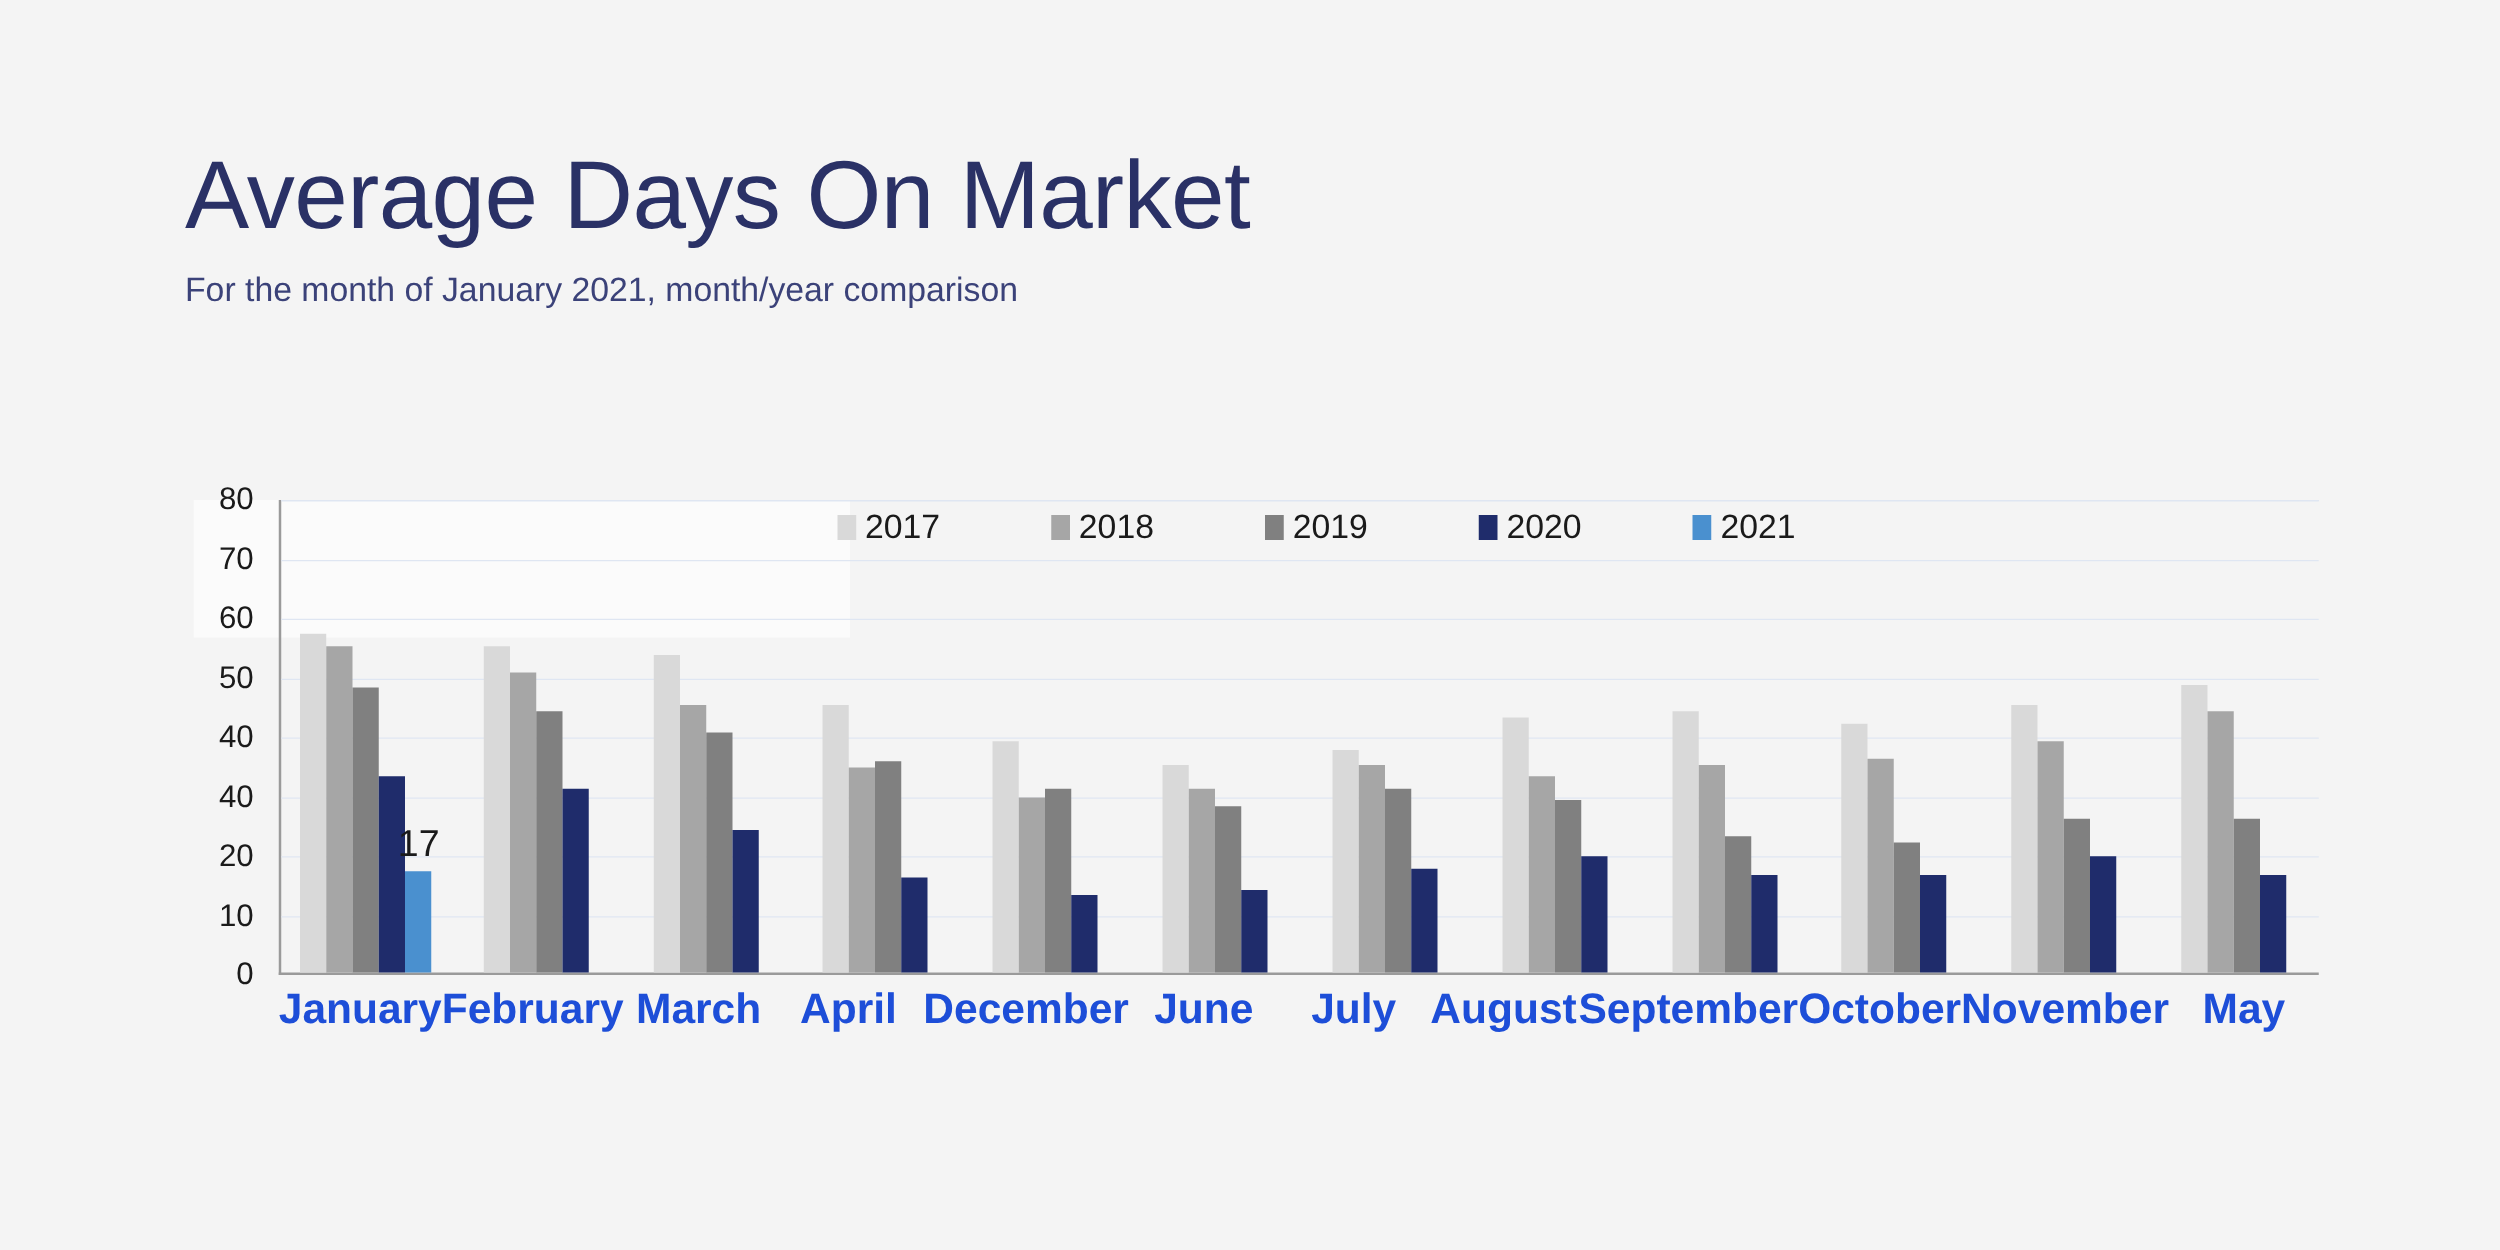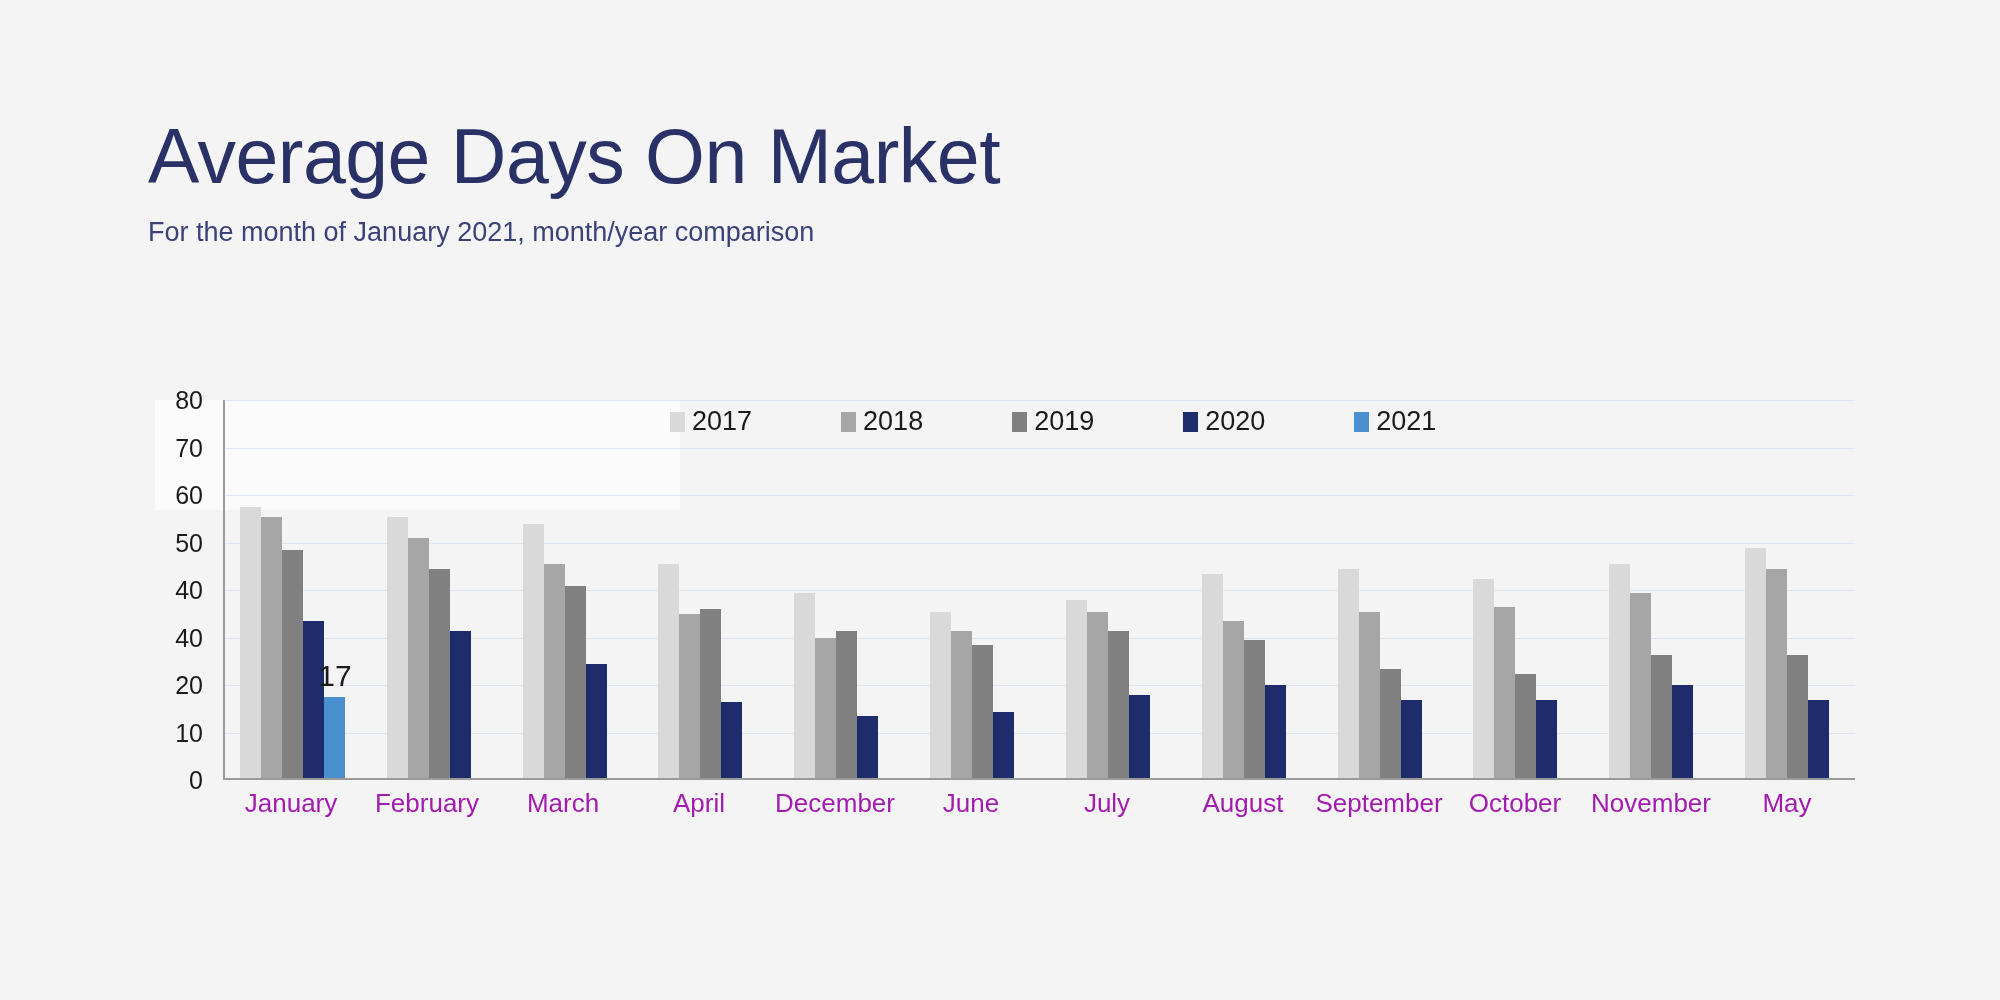--- a/index.html
+++ b/index.html
@@ -177,23 +177,24 @@
   #x-axis {
     position: absolute;
     left: 68px;
     right: 0px;
     top: 388px;
     display: flex;
   }
   .x-tick {
     flex: 1 1 0;
     text-align: center;
-    font-size: 26px;
-    color: #a21caf;
-    white-space: nowrap;
+    font-size: 34px;
+    color: #1d4ed8;
+    white-space: nowrap;
+    font-weight: bold;
   }
 </style>
 </head>
 <body style="background: rgb(244, 244, 244);">
 
 <div id="header">
   <h1 id="chart-title">Average Days On Market</h1>
   <p id="chart-subtitle">For the month of January 2021, month/year comparison</p>
 </div>
 

